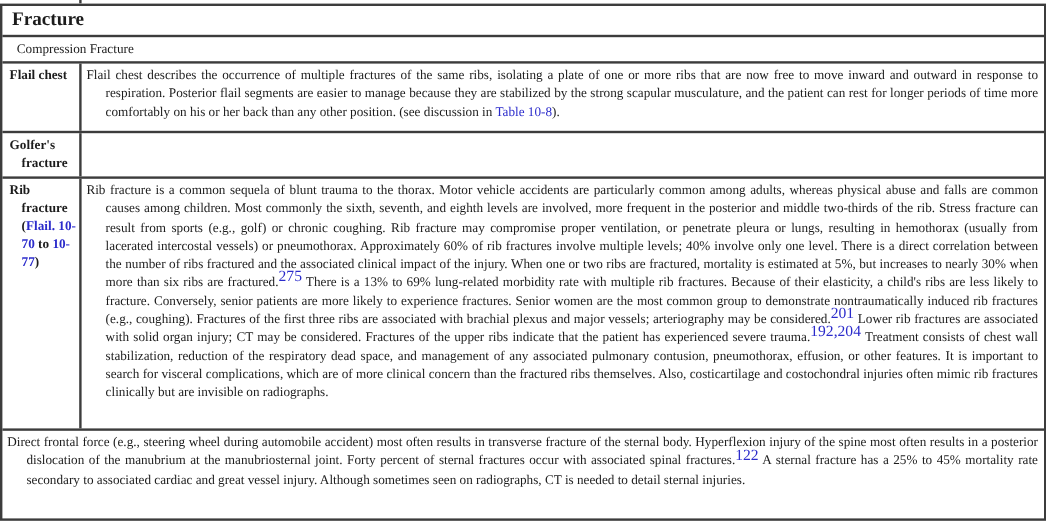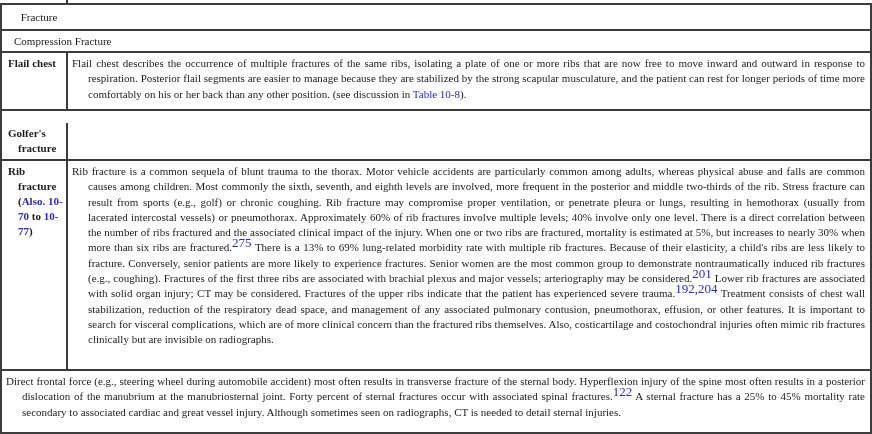--- a/index.html
+++ b/index.html
@@ -21,32 +21,32 @@
   .table{
     position:absolute;top:3px;left:0;width:872px;height:431px;
     border:2px solid var(--line);
     display:flex;flex-direction:column;
     background:var(--bg);
   }
   .row{display:flex;flex-direction:row;width:100%;}
   .bordered{border-bottom:2px solid var(--line);}
   .thead{height:26px;}
   .th{
-    font-weight:normal;font-size:11px;line-height:24px;
+    font-weight:bold;font-size:16px;line-height:24px;
     white-space:nowrap;
     text-align:center;
   }
   .th.c1{padding-left:8px;width:66px;}
   .th.c2{padding-left:2px;flex:1;}
   .section-row{height:22px;}
   .section-row .section-text{
     font-size:11px;line-height:20px;padding-left:12px;width:100%;
   }
   .r-flail{height:58px;}
-  .r-golfer{height:38px;margin-top:12px;}
+  .r-golfer{height:38px;}
   .r-rib{height:210px;}
   .r-sternal{flex:1;}
   .cell{overflow:hidden;}
   .c1{
     width:66px;flex:0 0 66px;
   }
   .body-row .c1{border-right:2px solid var(--line);}
   .c2{flex:1;}
   p.label{
     margin:0;padding:3px 2px 0 16px;text-indent:-10px;
@@ -88,21 +88,21 @@
   </div>
 
   <div class="row body-row r-golfer bordered">
     <div class="cell c1">
       <p class="label">Golfer's fracture</p>
     </div>
   </div>
 
   <div class="row body-row r-rib bordered">
     <div class="cell c1">
-      <p class="label">Rib fracture (<span class="link">Also.</span> <span class="link">10-70</span> to <span class="link">10-77</span>)</p>
+      <p class="label">Rib fracture (<span class="link">Flail.</span> <span class="link">10-70</span> to <span class="link">10-77</span>)</p>
     </div>
     <div class="cell c2">
       <p class="comment">Rib fracture is a common sequela of blunt trauma to the thorax. Motor vehicle accidents are particularly common among adults, whereas physical abuse and falls are common causes among children. Most commonly the sixth, seventh, and eighth levels are involved, more frequent in the posterior and middle two-thirds of the rib. Stress fracture can result from sports (e.g., golf) or chronic coughing. Rib fracture may compromise proper ventilation, or penetrate pleura or lungs, resulting in hemothorax (usually from lacerated intercostal vessels) or pneumothorax. Approximately 60% of rib fractures involve multiple levels; 40% involve only one level. There is a direct correlation between the number of ribs fractured and the associated clinical impact of the injury. When one or two ribs are fractured, mortality is estimated at 5%, but increases to nearly 30% when more than six ribs are fractured.<span class="sup">275</span> There is a 13% to 69% lung-related morbidity rate with multiple rib fractures. Because of their elasticity, a child's ribs are less likely to fracture. Conversely, senior patients are more likely to experience fractures. Senior women are the most common group to demonstrate nontraumatically induced rib fractures (e.g., coughing). Fractures of the first three ribs are associated with brachial plexus and major vessels; arteriography may be considered.<span class="sup">201</span> Lower rib fractures are associated with solid organ injury; CT may be considered. Fractures of the upper ribs indicate that the patient has experienced severe trauma.<span class="sup">192,204</span> Treatment consists of chest wall stabilization, reduction of the respiratory dead space, and management of any associated pulmonary contusion, pneumothorax, effusion, or other features. It is important to search for visceral complications, which are of more clinical concern than the fractured ribs themselves. Also, costicartilage and costochondral injuries often mimic rib fractures clinically but are invisible on radiographs.</p>
     </div>
   </div>
 
   <div class="row body-row r-sternal">
     <div class="cell c2">
       <p class="comment">Direct frontal force (e.g., steering wheel during automobile accident) most often results in transverse fracture of the sternal body. Hyperflexion injury of the spine most often results in a posterior dislocation of the manubrium at the manubriosternal joint. Forty percent of sternal fractures occur with associated spinal fractures.<span class="sup">122</span> A sternal fracture has a 25% to 45% mortality rate secondary to associated cardiac and great vessel injury. Although sometimes seen on radiographs, CT is needed to detail sternal injuries.</p>
     </div>

